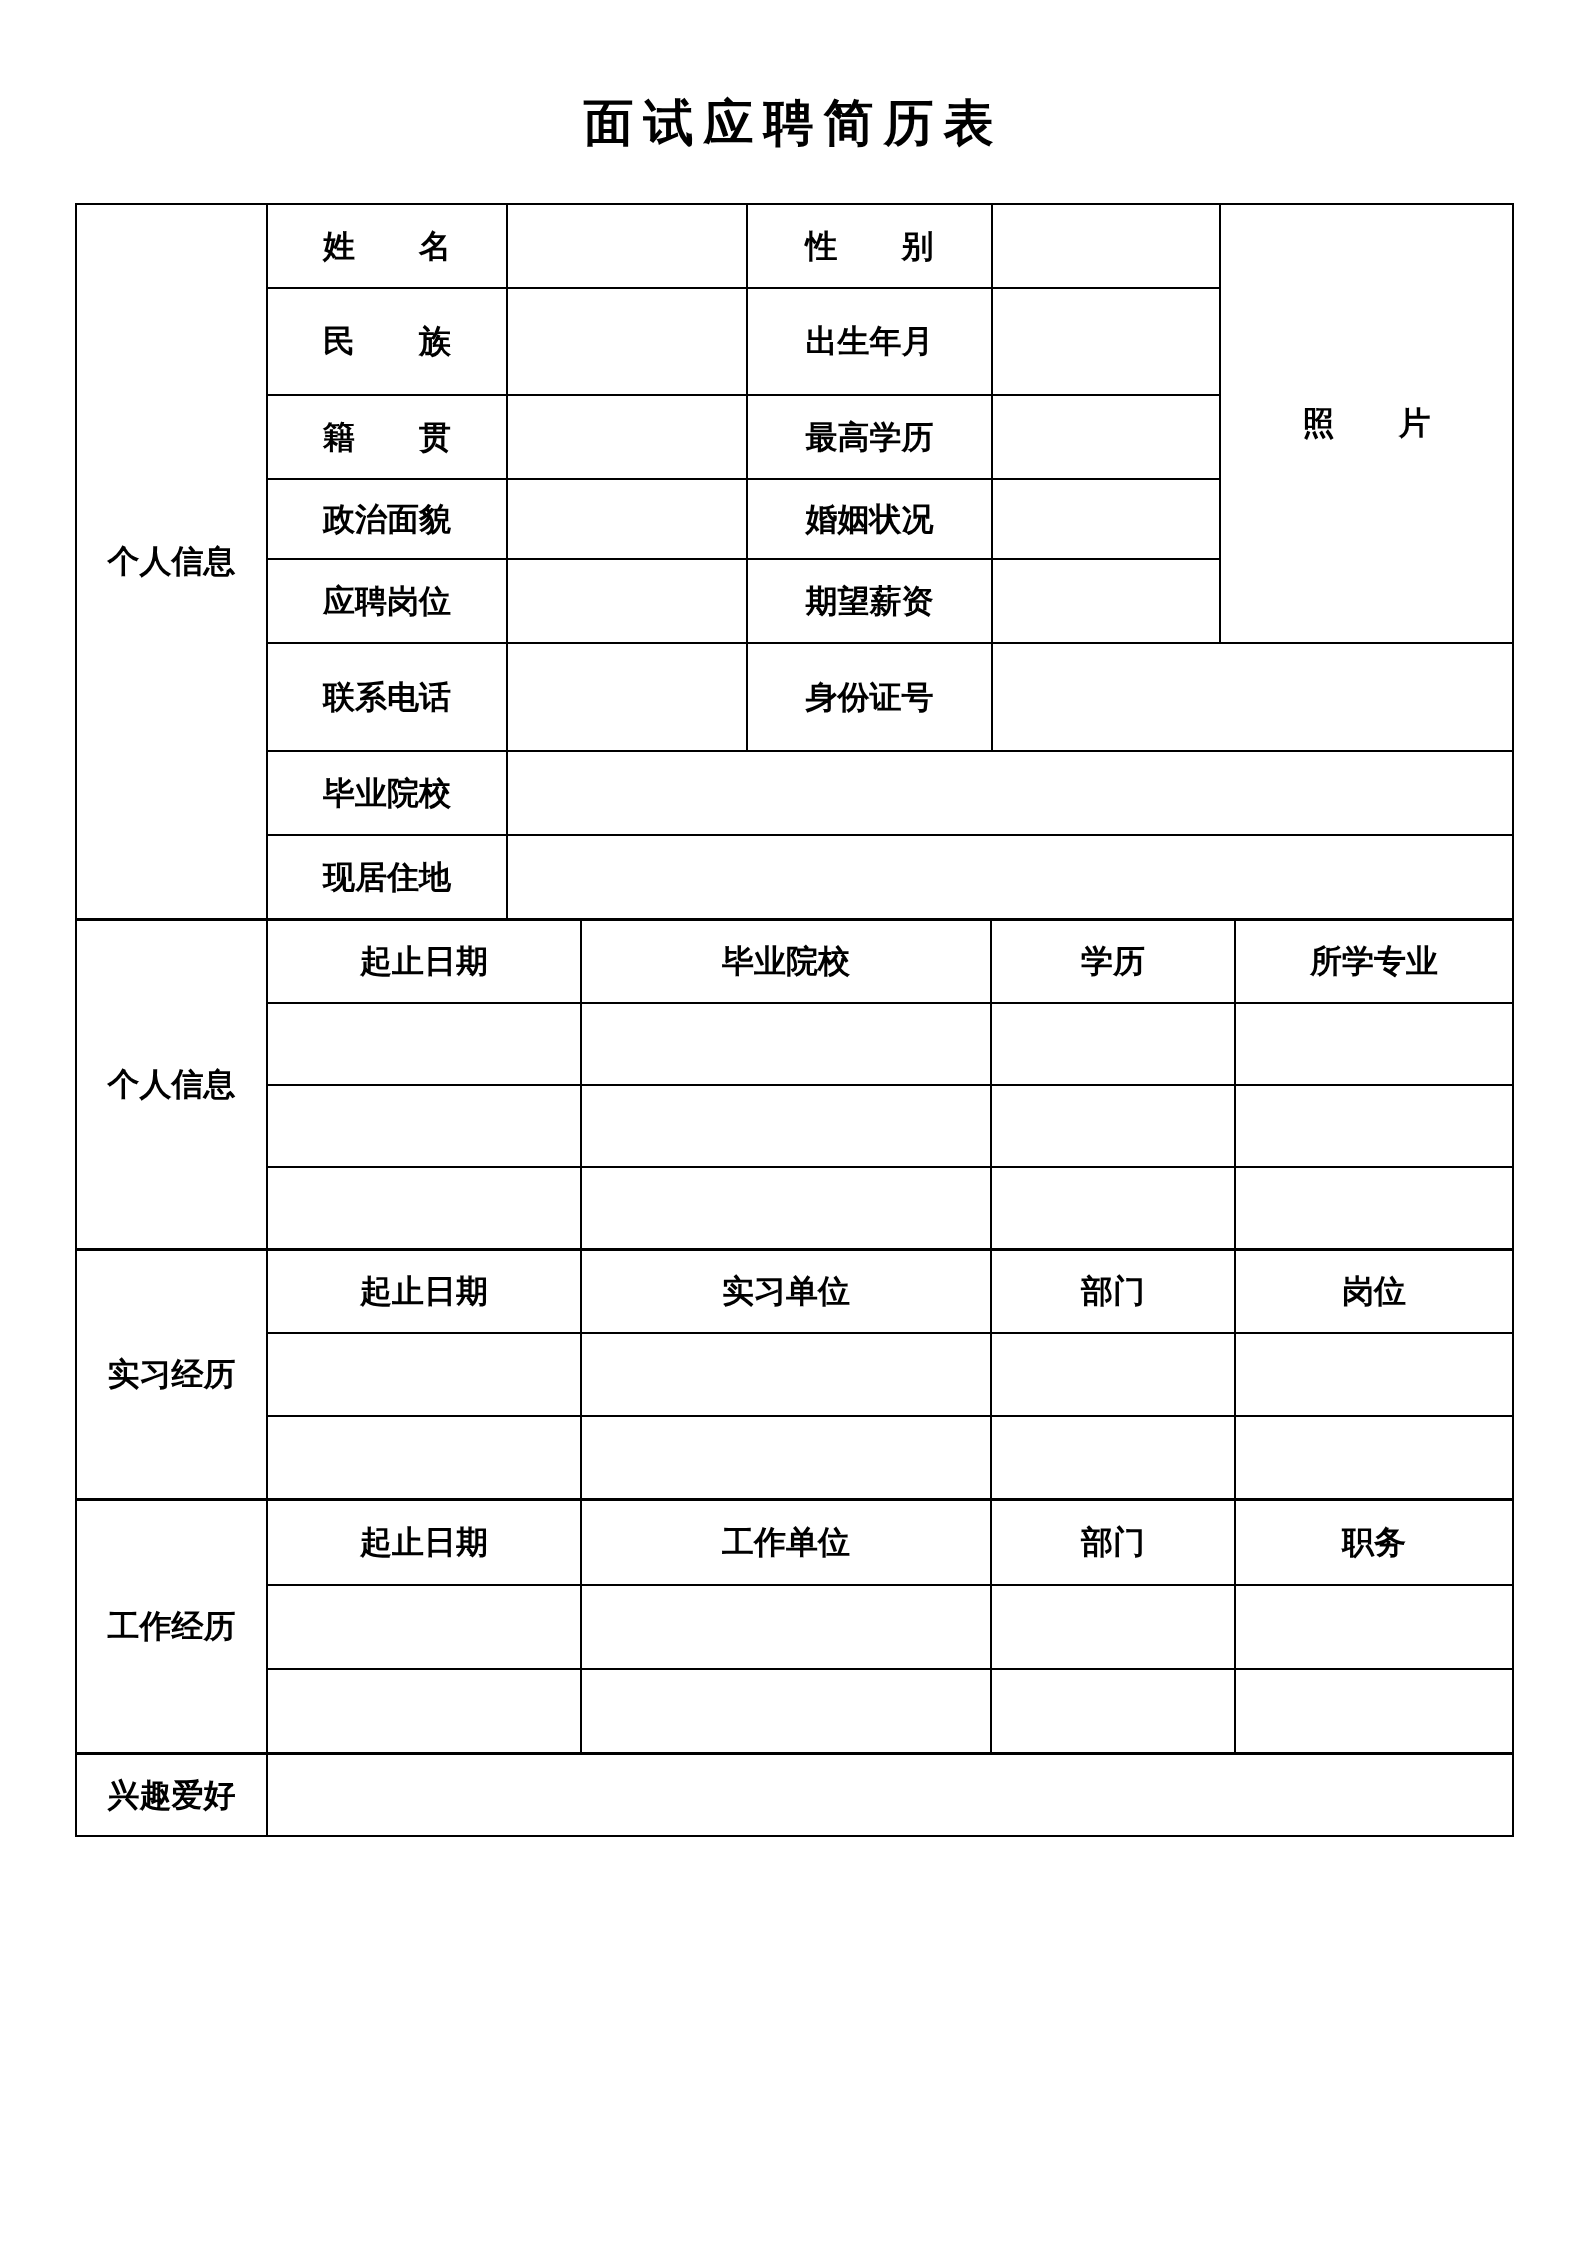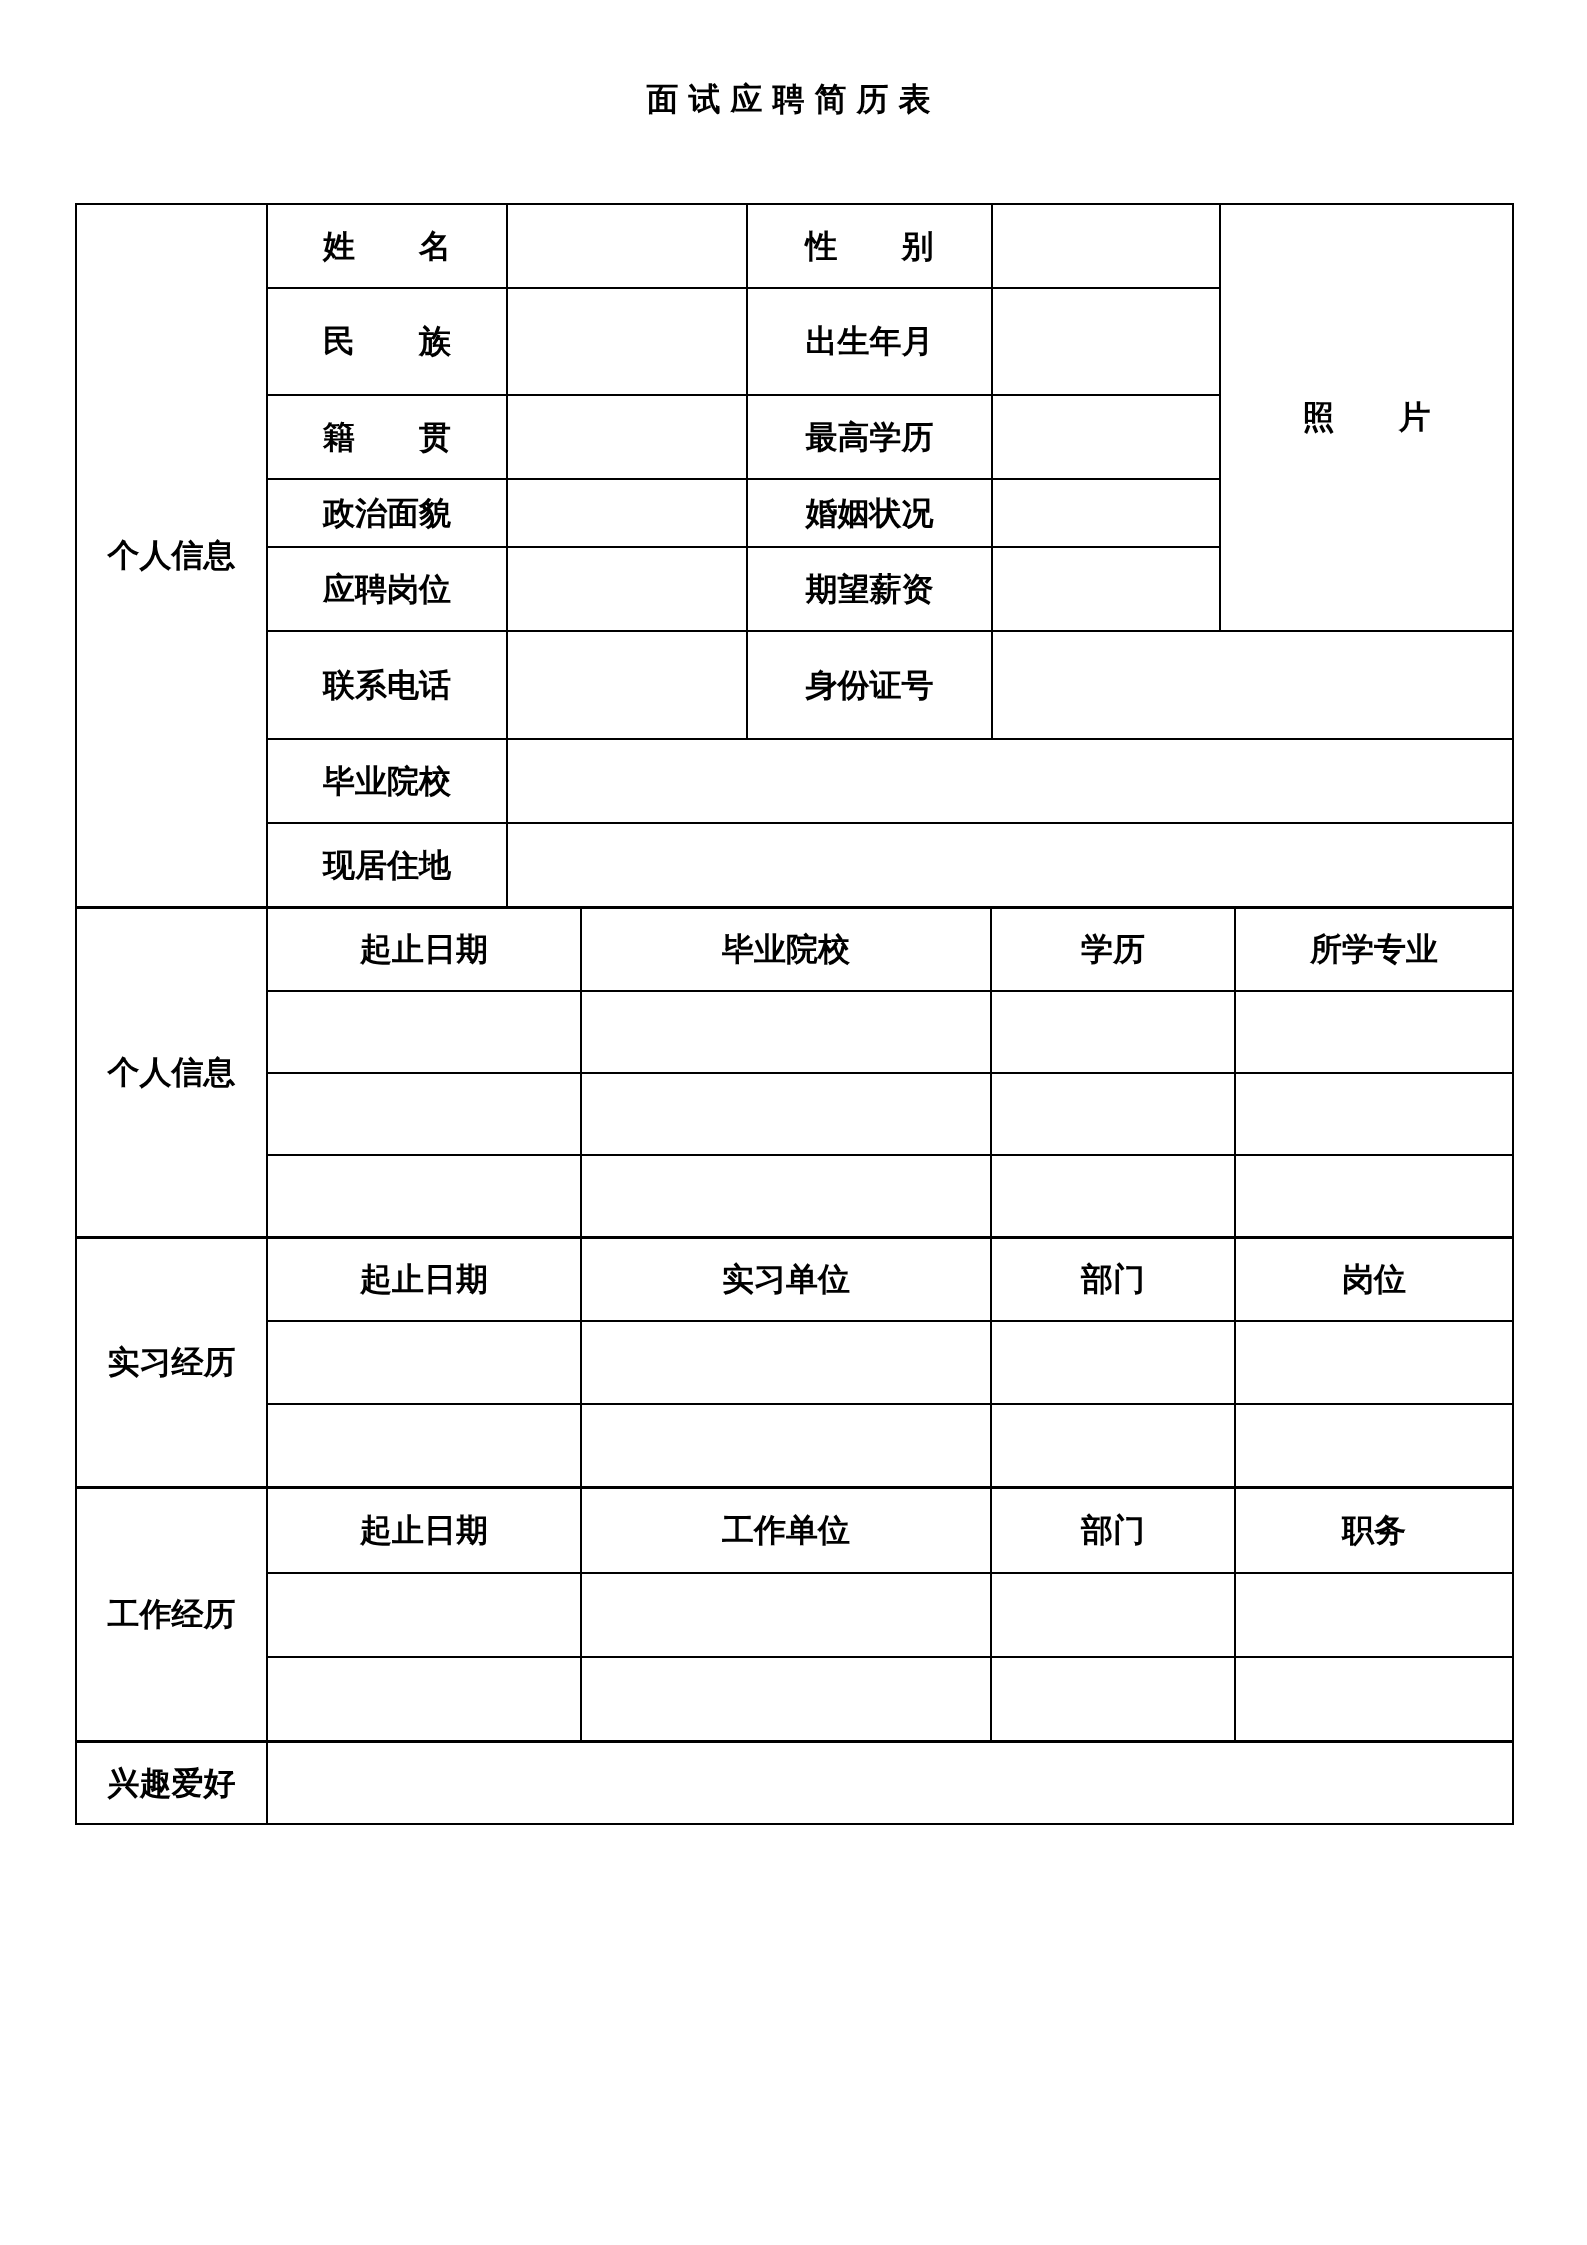--- a/index.html
+++ b/index.html
@@ -8,25 +8,25 @@
     position: relative;
     width: 1587px;
     height: 2245px;
     background: #ffffff;
     color: #000000;
     font-family: "Liberation Sans", sans-serif;
     overflow: hidden;
   }
   .title {
     position: absolute;
-    top: 78px;
+    top: 90px;
     left: 75px;
     width: 1437px;
     text-align: center;
-    font-size: 32px;
+    font-size: 50px;
     font-weight: 700;
     letter-spacing: 10px;
     white-space: nowrap;
   }
   .form {
     position: absolute;
     top: 203px;
     left: 75px;
     width: 1437px;
   }
@@ -87,21 +87,21 @@
         <td></td>
         <td>出生年月</td>
         <td></td>
       </tr>
       <tr style="height:84px">
         <td><span class="j2">籍贯</span></td>
         <td></td>
         <td>最高学历</td>
         <td></td>
       </tr>
-      <tr style="height:68px">
+      <tr style="height:80px">
         <td>政治面貌</td>
         <td></td>
         <td>婚姻状况</td>
         <td></td>
       </tr>
       <tr style="height:84px">
         <td>应聘岗位</td>
         <td></td>
         <td>期望薪资</td>
         <td></td>

